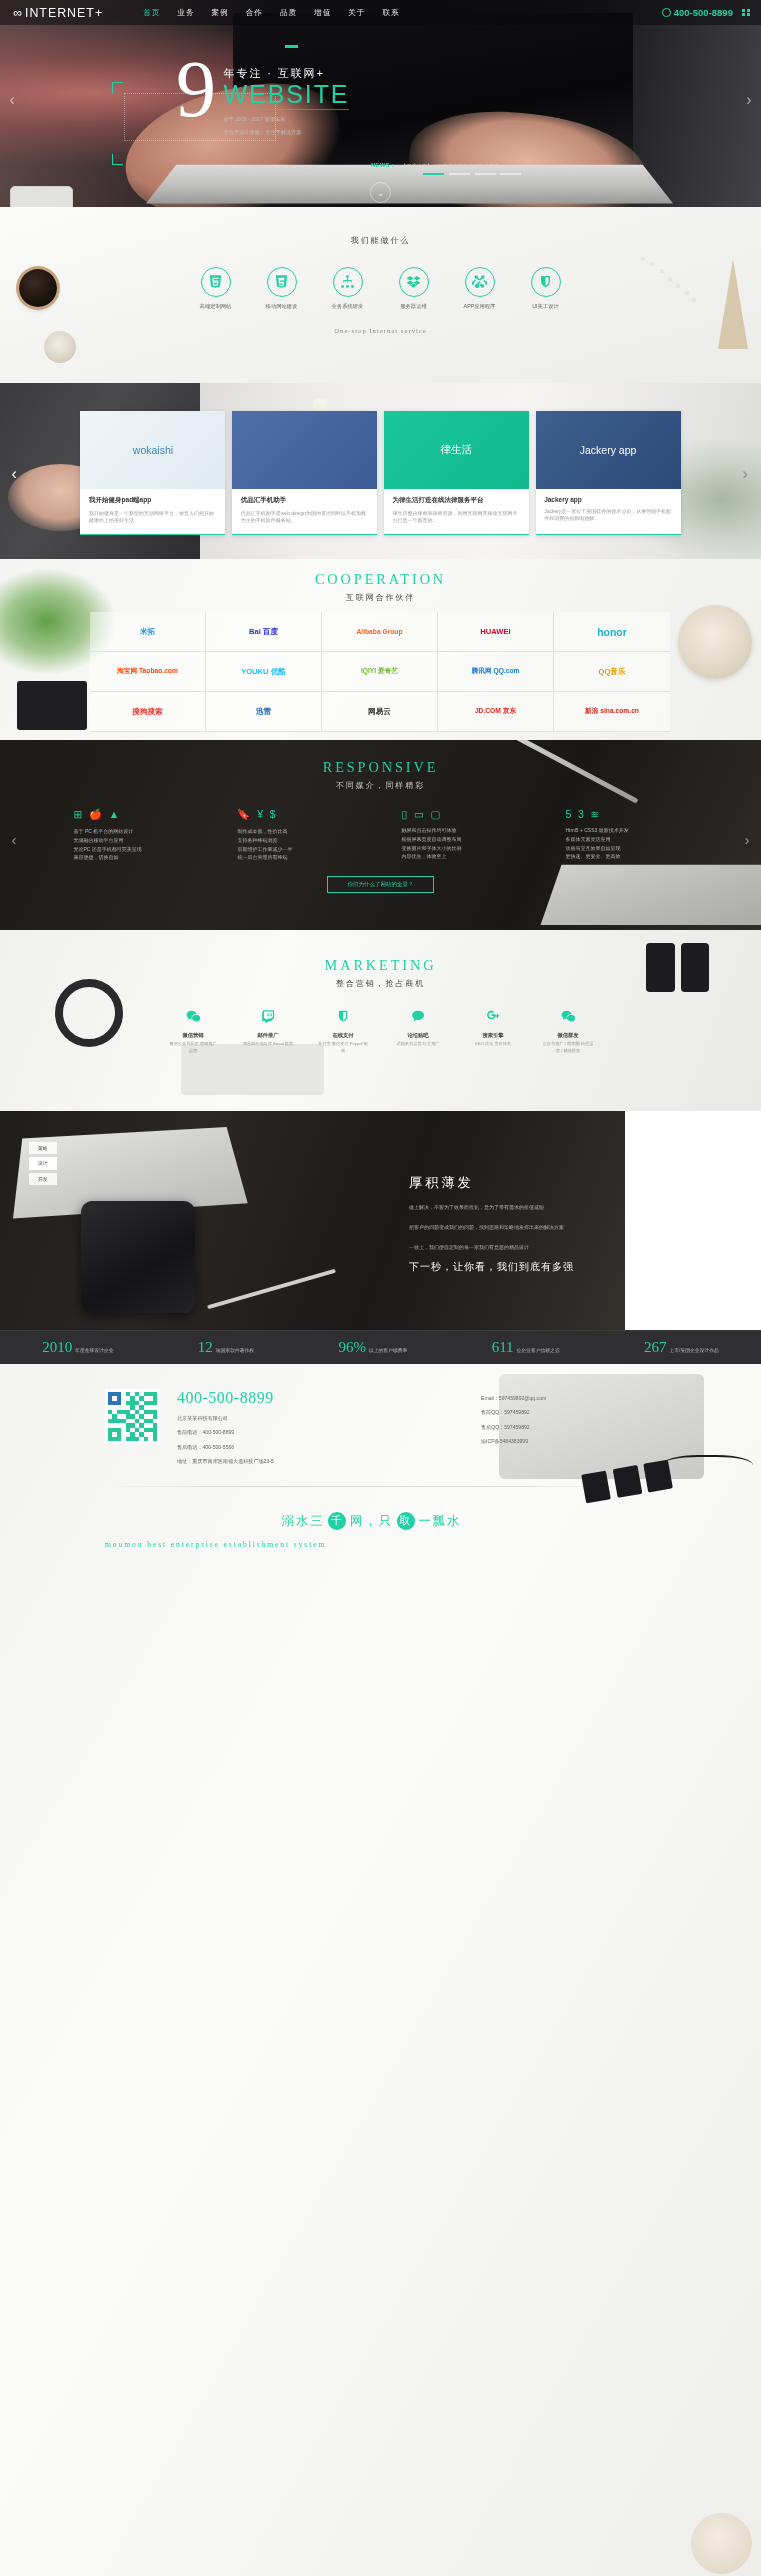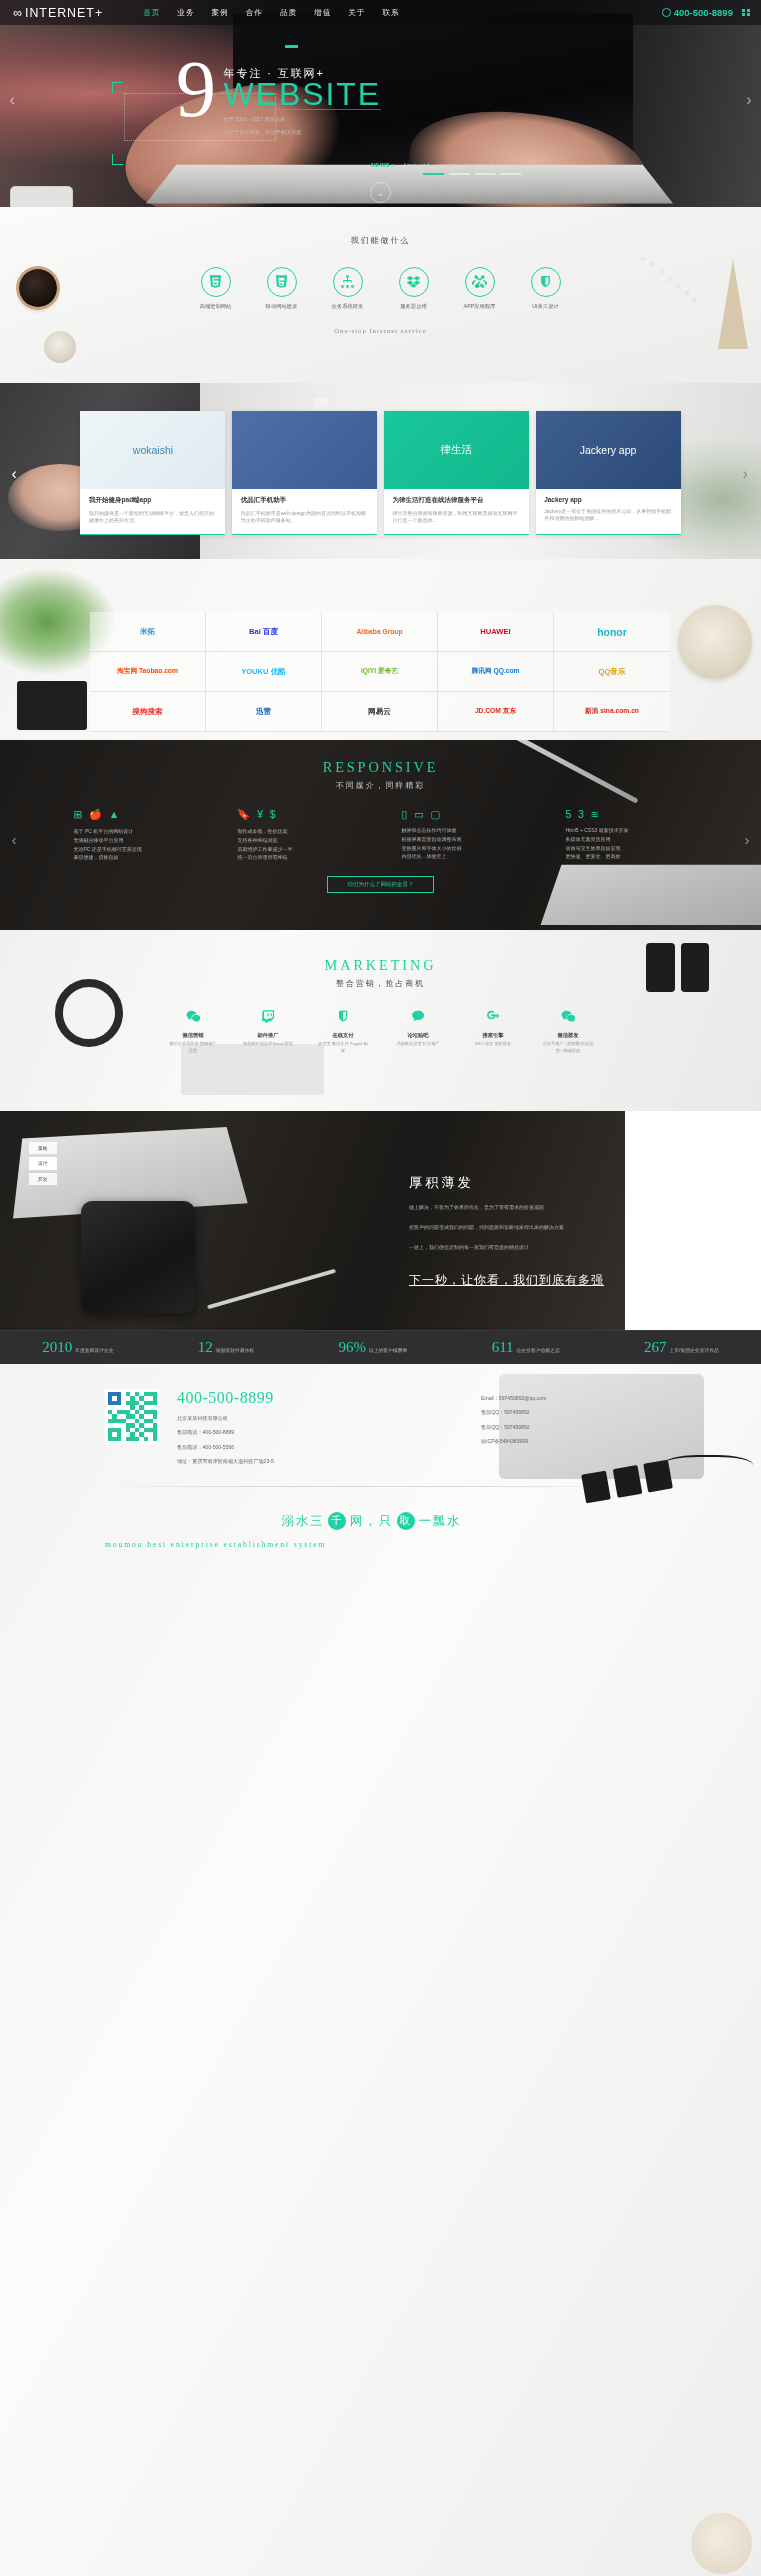--- a/index.html
+++ b/index.html
@@ -63,21 +63,21 @@
     background:#e2e2e0; border-radius:4.8px; border:1px solid #cfcfcd;
   }
   .hero-content { position:absolute; left:176px; top:53px; display:flex; align-items:flex-start; }
   .big9 {
     font-size:80px; line-height:72px; color:#fff; font-weight:300;
     font-family:"Liberation Serif", serif; margin-right:7.6px;
   }
   .hero-txt { padding-top:13.3px; }
   .hero-cn { color:#fff; font-size:11px; letter-spacing:1.9px; }
   .hero-en {
-    color:#1fd1a5; font-size:32px; letter-spacing:1.9px; font-weight:300; line-height:27px;
+    color:#1fd1a5; font-size:25px; letter-spacing:1.9px; font-weight:300; line-height:27px;
     border-bottom:1px solid rgba(31,209,165,0.6); padding-bottom:1px; display:inline-block;
   }
   .hero-sub { color:#bdbdbd; font-size:5.2px; line-height:8.6px; margin-top:4.8px; }
   .hero-dash { position:absolute; left:285px; top:45px; width:13.3px; height:2.9px; background:#1fd1a5; }
   .corner { position:absolute; width:11.4px; height:11.4px; border-color:#1fd1a5; }
   .c-tl { left:112px; top:82px; border-left:1.9px solid #1fd1a5; border-top:1.9px solid #1fd1a5; }
   .c-bl { left:112px; top:154px; border-left:1.9px solid #1fd1a5; border-bottom:1.9px solid #1fd1a5; }
   .hero-dots { position:absolute; left:124px; top:93px; width:152px; height:48px; border:1px dotted rgba(255,255,255,0.38); }
   .arrow-l, .arrow-r {
     position:absolute; top:91px; color:rgba(255,255,255,0.55); font-size:16px; cursor:pointer;
@@ -266,21 +266,21 @@
   .exp-pen2 { position:absolute; left:205px; top:176px; width:133px; height:3.8px; background:#cfcfcd; transform:rotate(-16deg); border-radius:1.9px;}
   .exp-tabs { position:absolute; left:28.5px; top:31px; }
   .exp-tab {
     width:28.5px; height:12.4px; background:rgba(255,255,255,.82); color:#444;
     font-size:4.8px; display:flex; align-items:center; justify-content:center; margin-bottom:2.9px;
   }
   .exp-tab.on { background:#fff; }
   .exp-body { position:absolute; left:409px; top:63px; width:314px; }
   .exp-h { font-size:13.3px; color:#fff; letter-spacing:2.9px; }
   .exp-p { font-size:5px; color:#b2b2b2; line-height:9.5px; margin-top:10.5px; }
-  .exp-cta { font-size:12px; color:#fff; margin-top:20px; letter-spacing:1px;text-decoration:underline; }
+  .exp-cta { font-size:10px; color:#fff; margin-top:8px; letter-spacing:1px; }
 
   
   .stats {
     position:absolute; top:1330px; left:0; width:761px; height:34px;
     background:rgba(18,18,20,.88); display:flex; align-items:center; justify-content:space-around;
     border-top:1px solid rgba(255,255,255,.06);
   }
   .st { display:flex; align-items:baseline; gap:2.9px; }
   .st-n { color:#1fd1a5; font-size:15px; font-family:"Liberation Serif", serif; }
   .st-l { color:#bdbdbd; font-size:4.8px; }
@@ -496,20 +496,26 @@
         </div>
       </div>
 
     </div>
   </div>
 
   <div class="coop">
     <div class="coop-plant"></div>
     <div class="coop-cup"></div>
     <div class="coop-note"></div>
+    <div style="padding-top:12.4px; position:relative">
+      <div class="sec-title">
+        <div class="sec-en">COOPERATION</div>
+        <div class="sec-cn">互联网合作伙伴</div>
+      </div>
+    </div>
     <div class="logo-grid">
       <div class="lg-cell" style="color:#2196d6">米拓</div>
       <div class="lg-cell" style="color:#2932e1">Bai 百度</div>
       <div class="lg-cell" style="color:#f26522;font-size:6.7px">Alibaba Group</div>
       <div class="lg-cell" style="color:#cf0a2c">HUAWEI</div>
       <div class="lg-cell" style="color:#1fb6c8;font-size:10.5px">honor</div>
       <div class="lg-cell" style="color:#ff4400;font-size:6.7px">淘宝网 Taobao.com</div>
       <div class="lg-cell" style="color:#1eb9f2">YOUKU 优酷</div>
       <div class="lg-cell" style="color:#6bb92a;font-size:6.7px">iQIYI 爱奇艺</div>
       <div class="lg-cell" style="color:#1479d7;font-size:6.7px">腾讯网 QQ.com</div>

